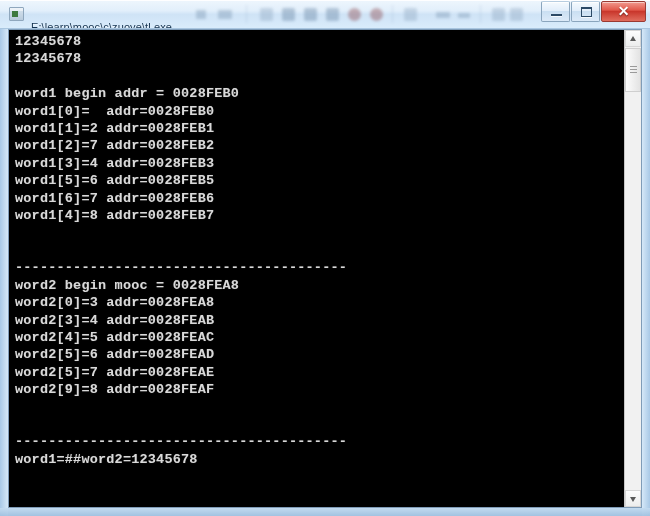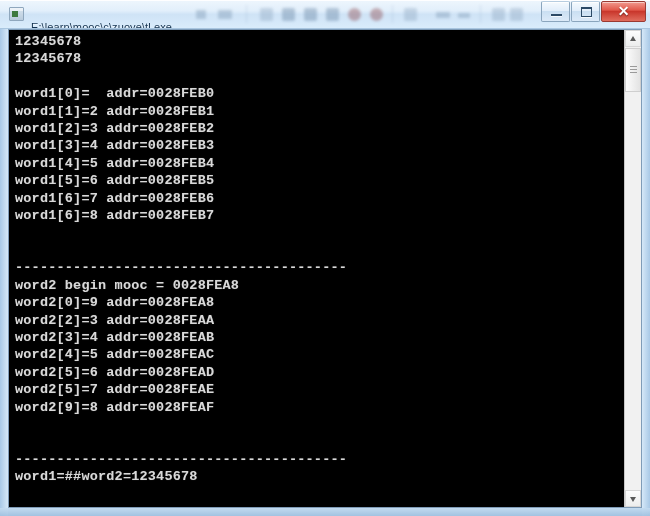--- a/index.html
+++ b/index.html
@@ -351,34 +351,33 @@
     </div>
   </div>
 
   <div id="client">
 
     <div id="console">
 
     <div class="line">12345678</div>
         <div class="line">12345678</div>
         <div class="line blank">&nbsp;</div>
+        <div class="line">word1 begin addr = 0028FEB0</div>
         <div class="line">word1[0]=  addr=0028FEB0</div>
         <div class="line">word1[1]=2 addr=0028FEB1</div>
-        <div class="line">word1[2]=3 addr=0028FEB2</div>
+        <div class="line">word1[2]=7 addr=0028FEB2</div>
         <div class="line">word1[3]=4 addr=0028FEB3</div>
-        <div class="line">word1[4]=5 addr=0028FEB4</div>
         <div class="line">word1[5]=6 addr=0028FEB5</div>
         <div class="line">word1[6]=7 addr=0028FEB6</div>
-        <div class="line">word1[6]=8 addr=0028FEB7</div>
+        <div class="line">word1[4]=8 addr=0028FEB7</div>
         <div class="line blank">&nbsp;</div>
         <div class="line blank">&nbsp;</div>
         <div class="line">----------------------------------------</div>
         <div class="line">word2 begin mooc = 0028FEA8</div>
-        <div class="line">word2[0]=9 addr=0028FEA8</div>
-        <div class="line">word2[2]=3 addr=0028FEAA</div>
+        <div class="line">word2[0]=3 addr=0028FEA8</div>
         <div class="line">word2[3]=4 addr=0028FEAB</div>
         <div class="line">word2[4]=5 addr=0028FEAC</div>
         <div class="line">word2[5]=6 addr=0028FEAD</div>
         <div class="line">word2[5]=7 addr=0028FEAE</div>
         <div class="line">word2[9]=8 addr=0028FEAF</div>
         <div class="line blank">&nbsp;</div>
         <div class="line blank">&nbsp;</div>
         <div class="line">----------------------------------------</div>
         <div class="line">word1=##word2=12345678</div>
       </div>

